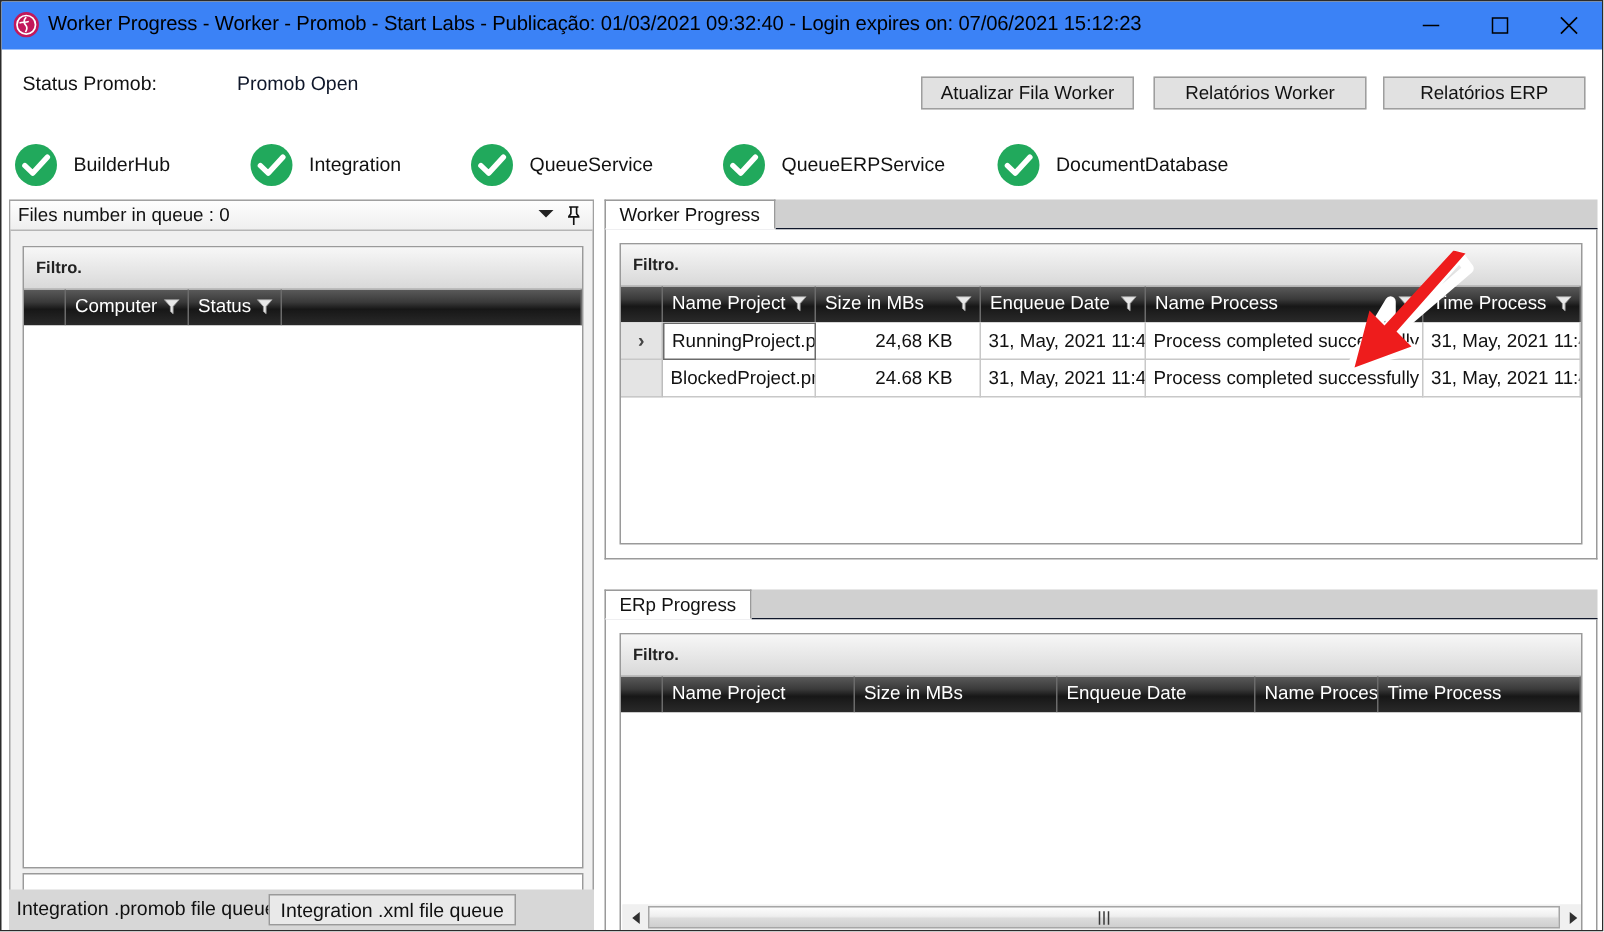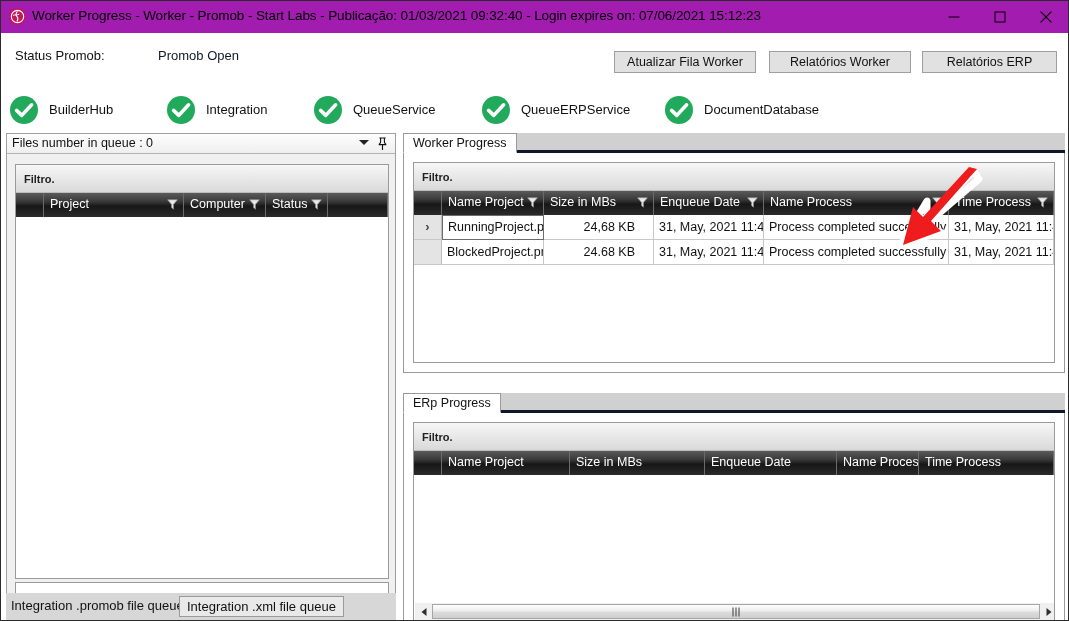--- a/index.html
+++ b/index.html
@@ -19,21 +19,21 @@
     border: 1px solid #2b2b2b;
     overflow: hidden;
   }
 
   
   .titlebar {
     position: absolute;
     left: 0; top: 0;
     width: 1069px;
     height: 32px;
-    background: #a21caf;
+    background: #3b82f6;
     box-sizing: border-box;
   }
   .app-icon {
     position: absolute;
     left: 8px; top: 7px;
     width: 17px; height: 17px;
   }
   .title-text {
     position: absolute;
     left: 31px;
@@ -260,21 +260,21 @@
   .tabpane {
     position: absolute;
     box-sizing: border-box;
   }
   .tabstrip {
     position: absolute;
     left: 0; top: 0;
     width: 100%;
     height: 20px;
     background: #d0d0d0;
-    border-bottom: 3px solid #0f172a;
+    border-bottom: 1px solid #0f172a;
     box-sizing: border-box;
   }
   .tabitem {
     position: absolute;
     left: 0; top: 0;
     height: 20px;
     padding: 0 9px;
     background: #ffffff;
     border: 1px solid #9a9a9a;
     border-bottom: 1px solid #ffffff;
@@ -490,26 +490,20 @@
         <path d="M3.4 1 H9.6 M4.6 1 V5.2 C4.6 6.2 3.2 6.6 3.2 7.6 H9.8 C9.8 6.6 8.4 6.2 8.4 5.2 V1 M6.5 7.6 V13" stroke="#111" stroke-width="1.1" fill="none"></path>
       </svg>
     </div>
 
     <div class="lp-inner">
       <div class="filterbar">
         <span>Filtro.</span>
       </div>
       <div class="grid-head">
         <div class="gh-cell blank" style="width:28px;"></div>
-        <div class="gh-cell" style="width:140px;">
-          <span>Project</span>
-          <svg class="funnel" viewBox="0 0 11 11">
-            <path d="M0.6 0.8 H10.4 L6.4 5.4 V10.2 L4.6 8.6 V5.4 Z" fill="#e8e8e8" stroke="#9a9a9a" stroke-width="0.6"></path>
-          </svg>
-        </div>
         <div class="gh-cell" style="width:82px;">
           <span>Computer</span>
           <svg class="funnel" viewBox="0 0 11 11">
             <path d="M0.6 0.8 H10.4 L6.4 5.4 V10.2 L4.6 8.6 V5.4 Z" fill="#e8e8e8" stroke="#9a9a9a" stroke-width="0.6"></path>
           </svg>
         </div>
         <div class="gh-cell" style="width:62px;">
           <span>Status</span>
           <svg class="funnel" viewBox="0 0 11 11">
             <path d="M0.6 0.8 H10.4 L6.4 5.4 V10.2 L4.6 8.6 V5.4 Z" fill="#e8e8e8" stroke="#9a9a9a" stroke-width="0.6"></path>

